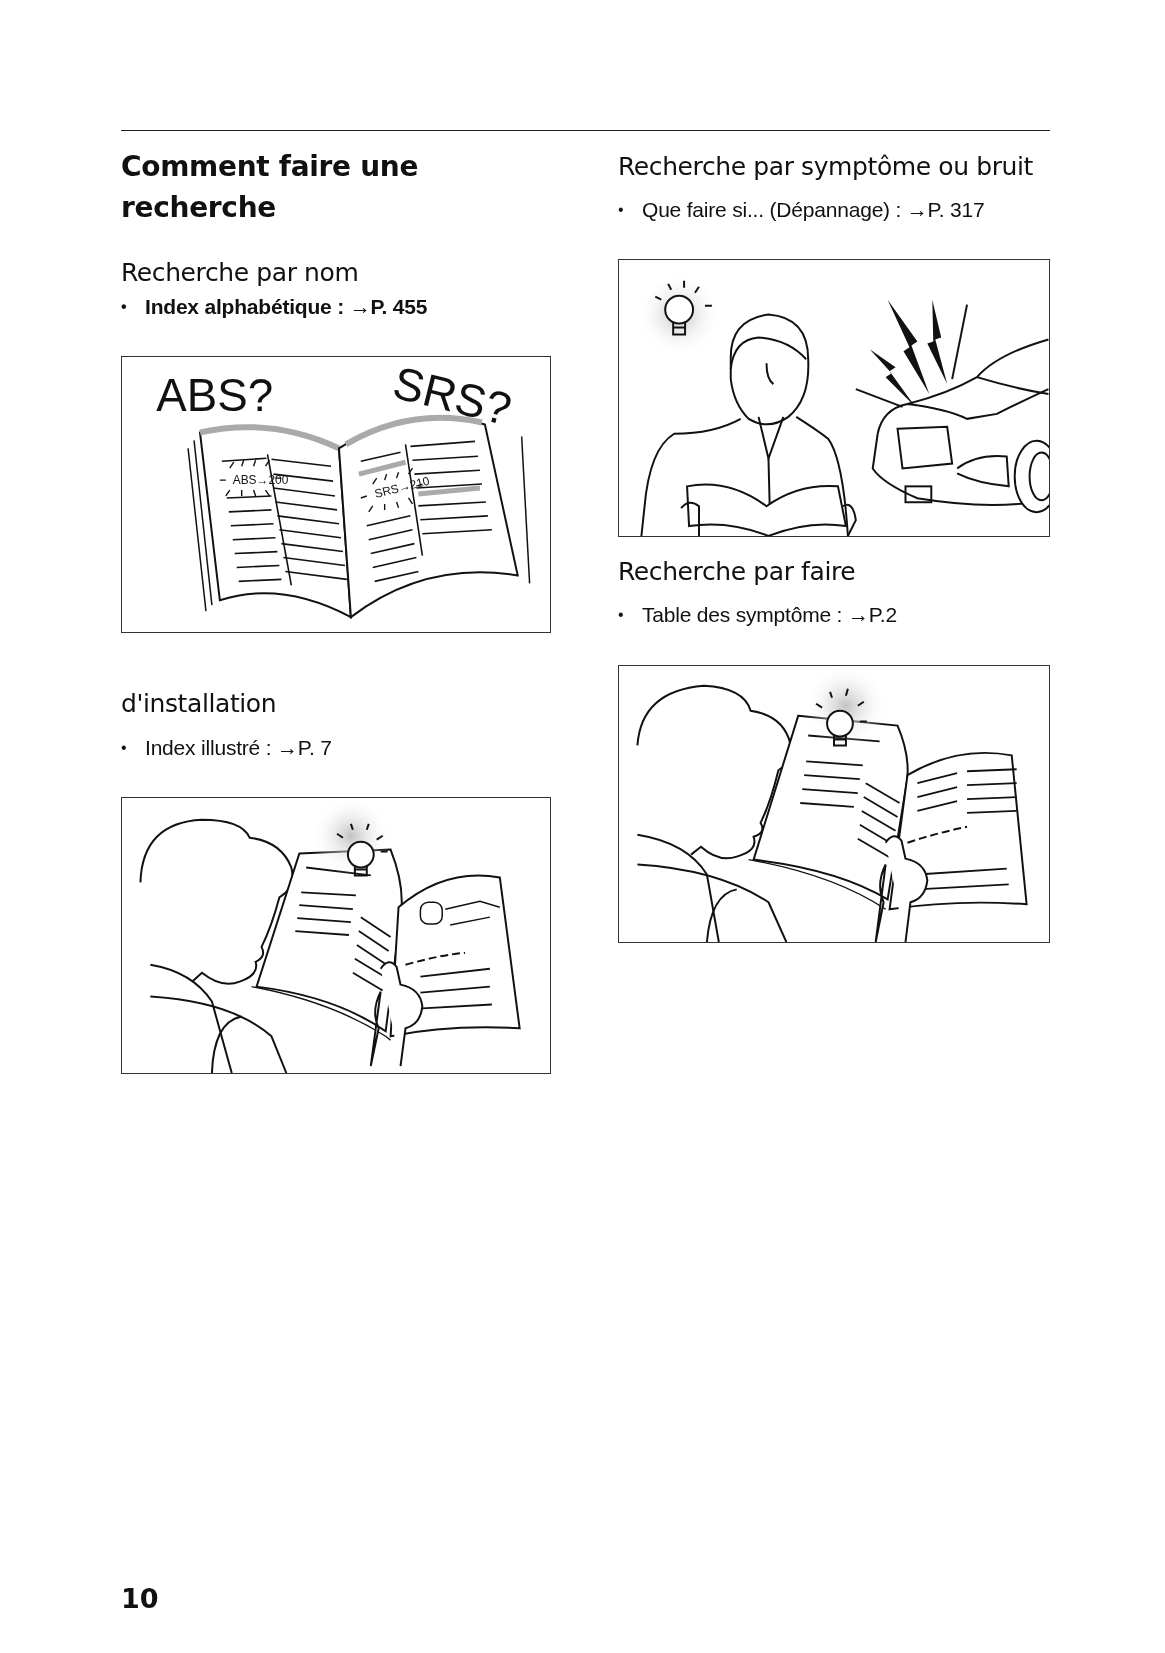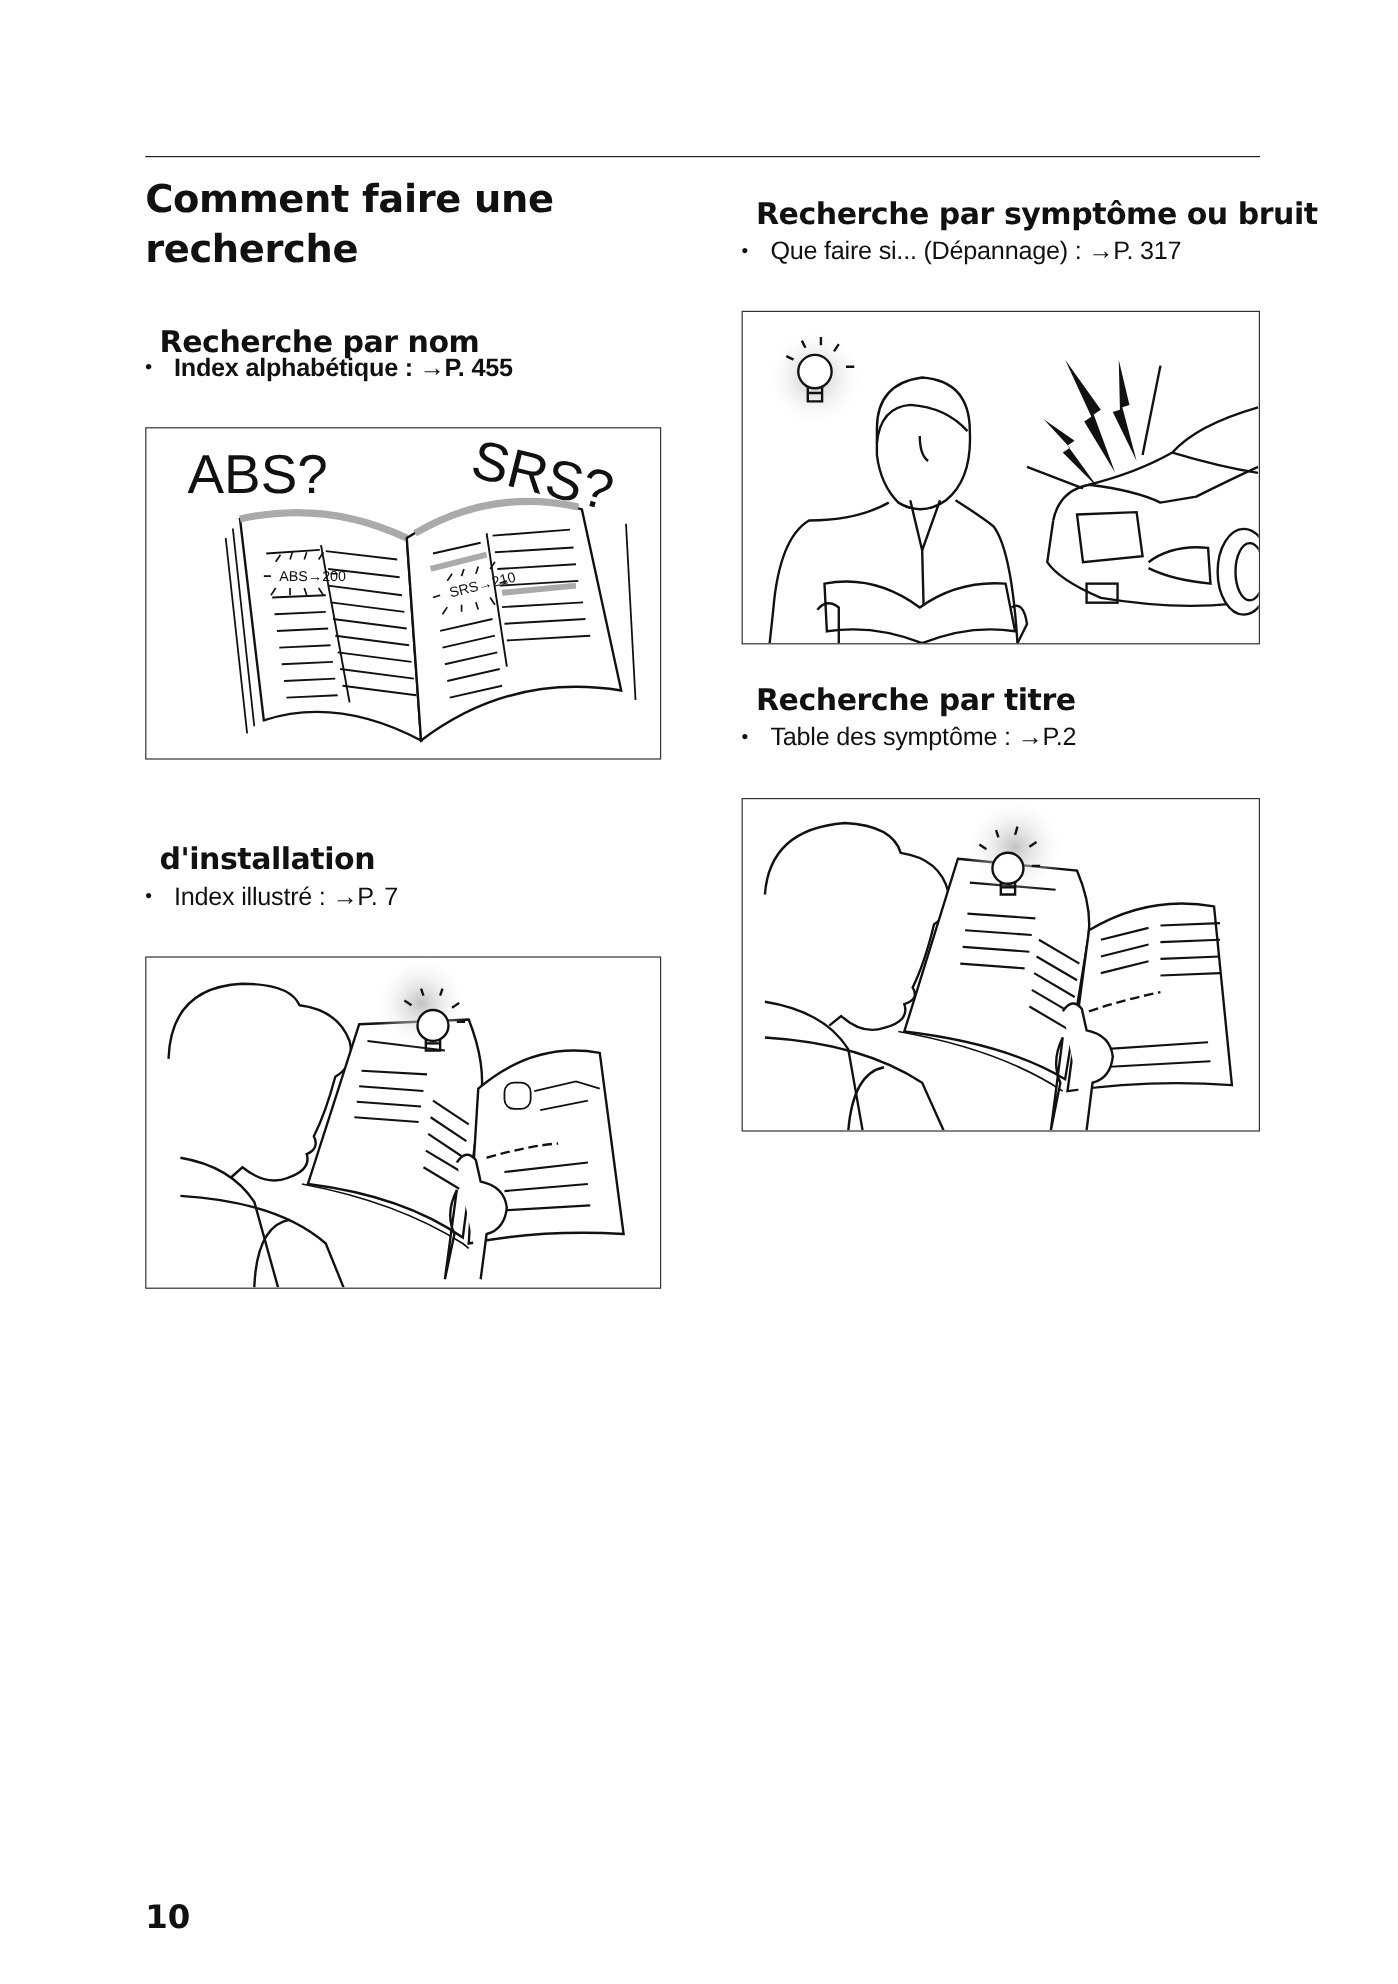--- a/index.html
+++ b/index.html
@@ -1,22 +1,22 @@
 <!DOCTYPE html>
 <html><head>
   <meta charset="utf-8">
   <style>
     html, body { margin: 0; padding: 0; background: #ffffff; }
     body { width: 1165px; height: 1653px; position: relative; overflow: hidden;
            font-family: "Liberation Sans", "DejaVu Sans", sans-serif; color: #111; }
     .rule { position: absolute; left: 121px; top: 130px; width: 929px; height: 0;
             border-top: 1.6px solid #222; }
-    h1 { position: absolute; margin: 0; font-size: 32px; line-height: 41px; font-weight: 700;
+    h1 { position: absolute; margin: 0; font-size: 28px; line-height: 41px; font-weight: 700;
          letter-spacing: -0.3px; font-family: "DejaVu Sans", sans-serif; }
-    h2 { position: absolute; margin: 12px; font-size: 25px; line-height: 34px; font-weight: 700;
+    h2 { position: absolute; margin: 0; font-size: 25px; line-height: 34px; font-weight: 400;
          letter-spacing: -0.4px; font-family: "DejaVu Sans", sans-serif; white-space: nowrap; }
     .bullet { position: absolute; margin: 0; font-size: 21px; line-height: 28px;
               white-space: nowrap; letter-spacing: -0.2px; }
     .bullet .dot { display: inline-block; width: 24px; font-size: 16px; vertical-align: 2px; }
     .frame { position: absolute; border: 1.6px solid #333; background: #fff; box-sizing: border-box; overflow: hidden; }
     .frame svg { width: 100%; height: 100%; display: block; }
     .page-number { position: absolute; left: 121px; top: 1583px; font-size: 27px; font-weight: 700;
                    font-family: "DejaVu Sans", sans-serif; }
   </style>
 </head>
@@ -202,21 +202,21 @@
       <line x1="350" y1="45" x2="335" y2="120" stroke-width="2"></line>
     </g>
     <g fill="#111">
       <path d="M252 90 L278 108 L272 112 L298 148 L268 118 L274 114 Z"></path>
       <path d="M270 40 L300 82 L294 86 L312 135 L286 92 L292 88 Z"></path>
       <path d="M315 40 L324 78 L318 80 L330 125 L310 84 L316 82 Z"></path>
     </g>
   </svg>
 </div>
 
-<h2 style="left:618px; top:555px;">Recherche par titre</h2>
+<h2 style="left:618px; top:555px;">Recherche par faire</h2>
 <p class="bullet" style="left:618px; top:601px;">
   <span class="dot">•</span><span>Table des symptôme : →P.2</span>
 </p>
 
 <div class="frame" style="left:618px; top:665px; width:432px; height:278px;">
   <svg viewBox="0 0 432 278">
     <defs>
       <radialGradient id="glowC" cx="50%" cy="50%" r="50%">
         <stop offset="0%" stop-color="#bbb" stop-opacity="0.9"></stop>
         <stop offset="100%" stop-color="#fff" stop-opacity="0"></stop>

